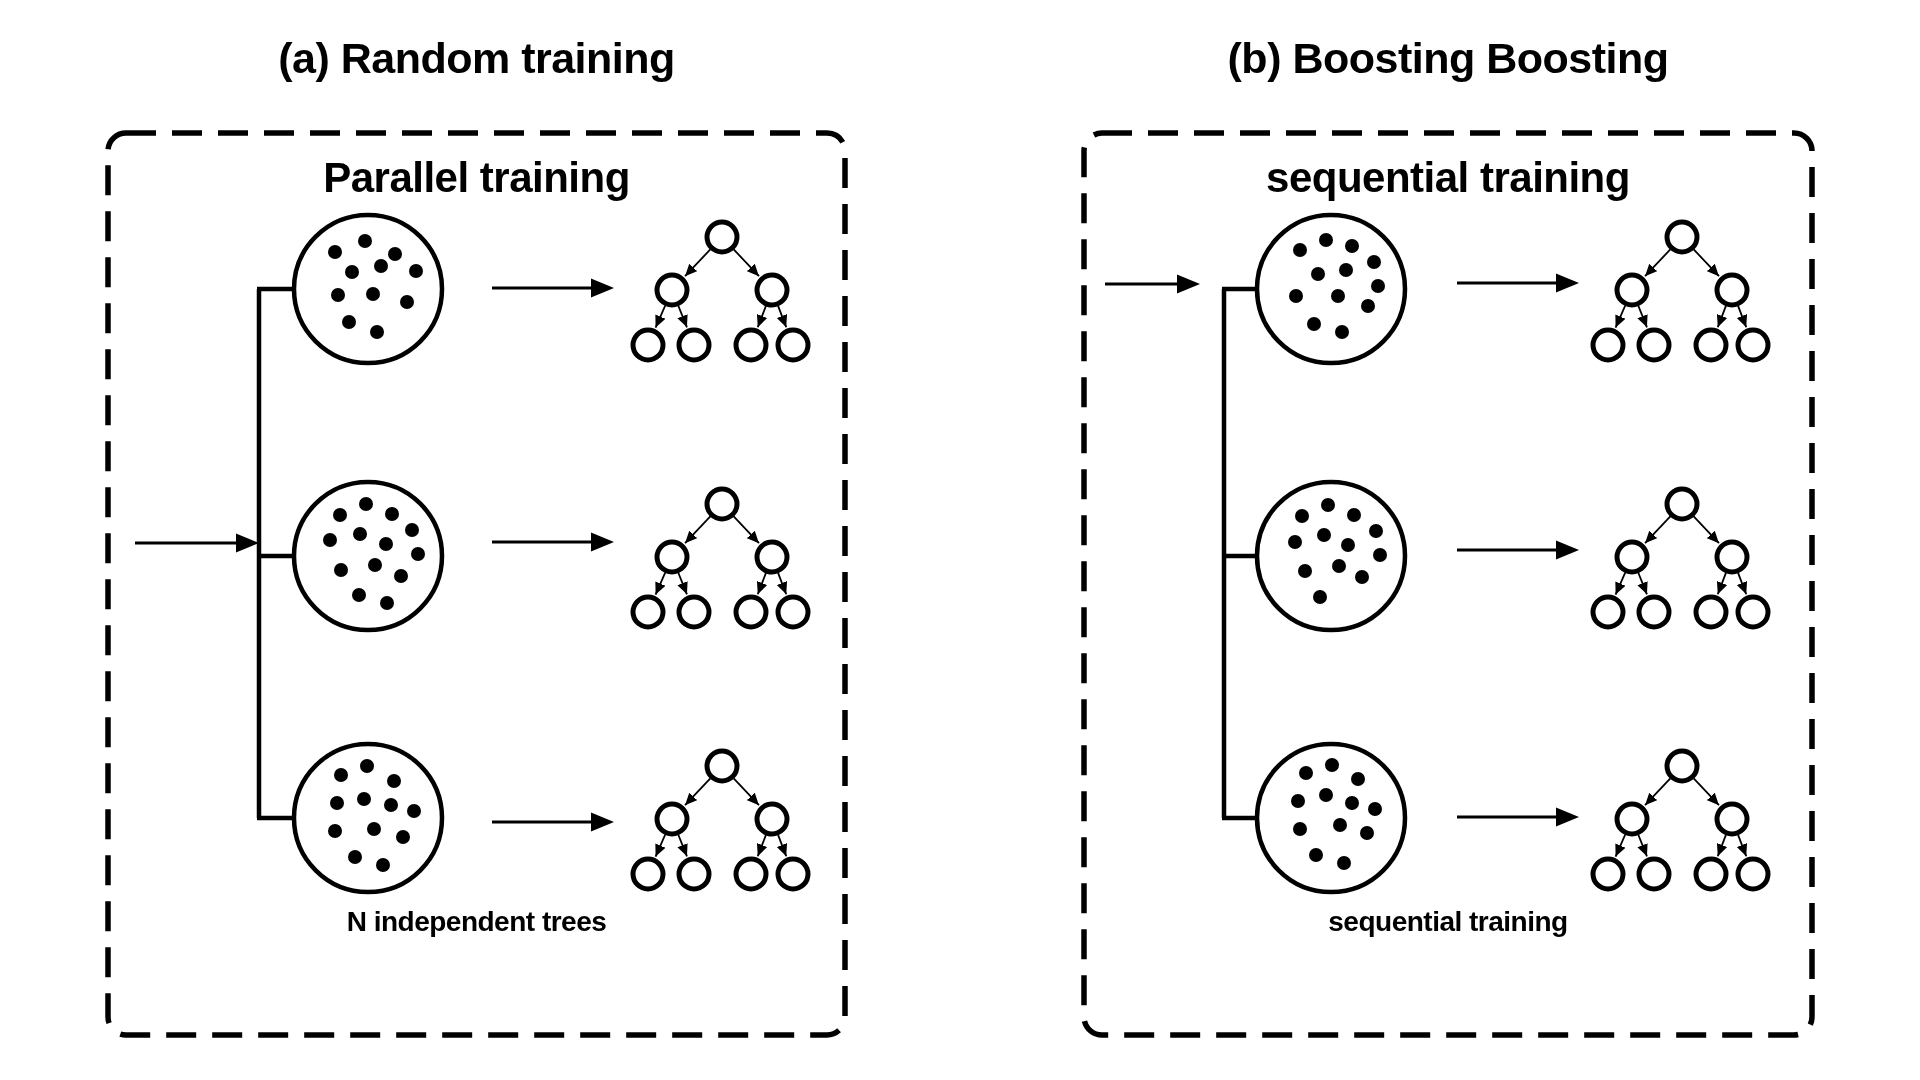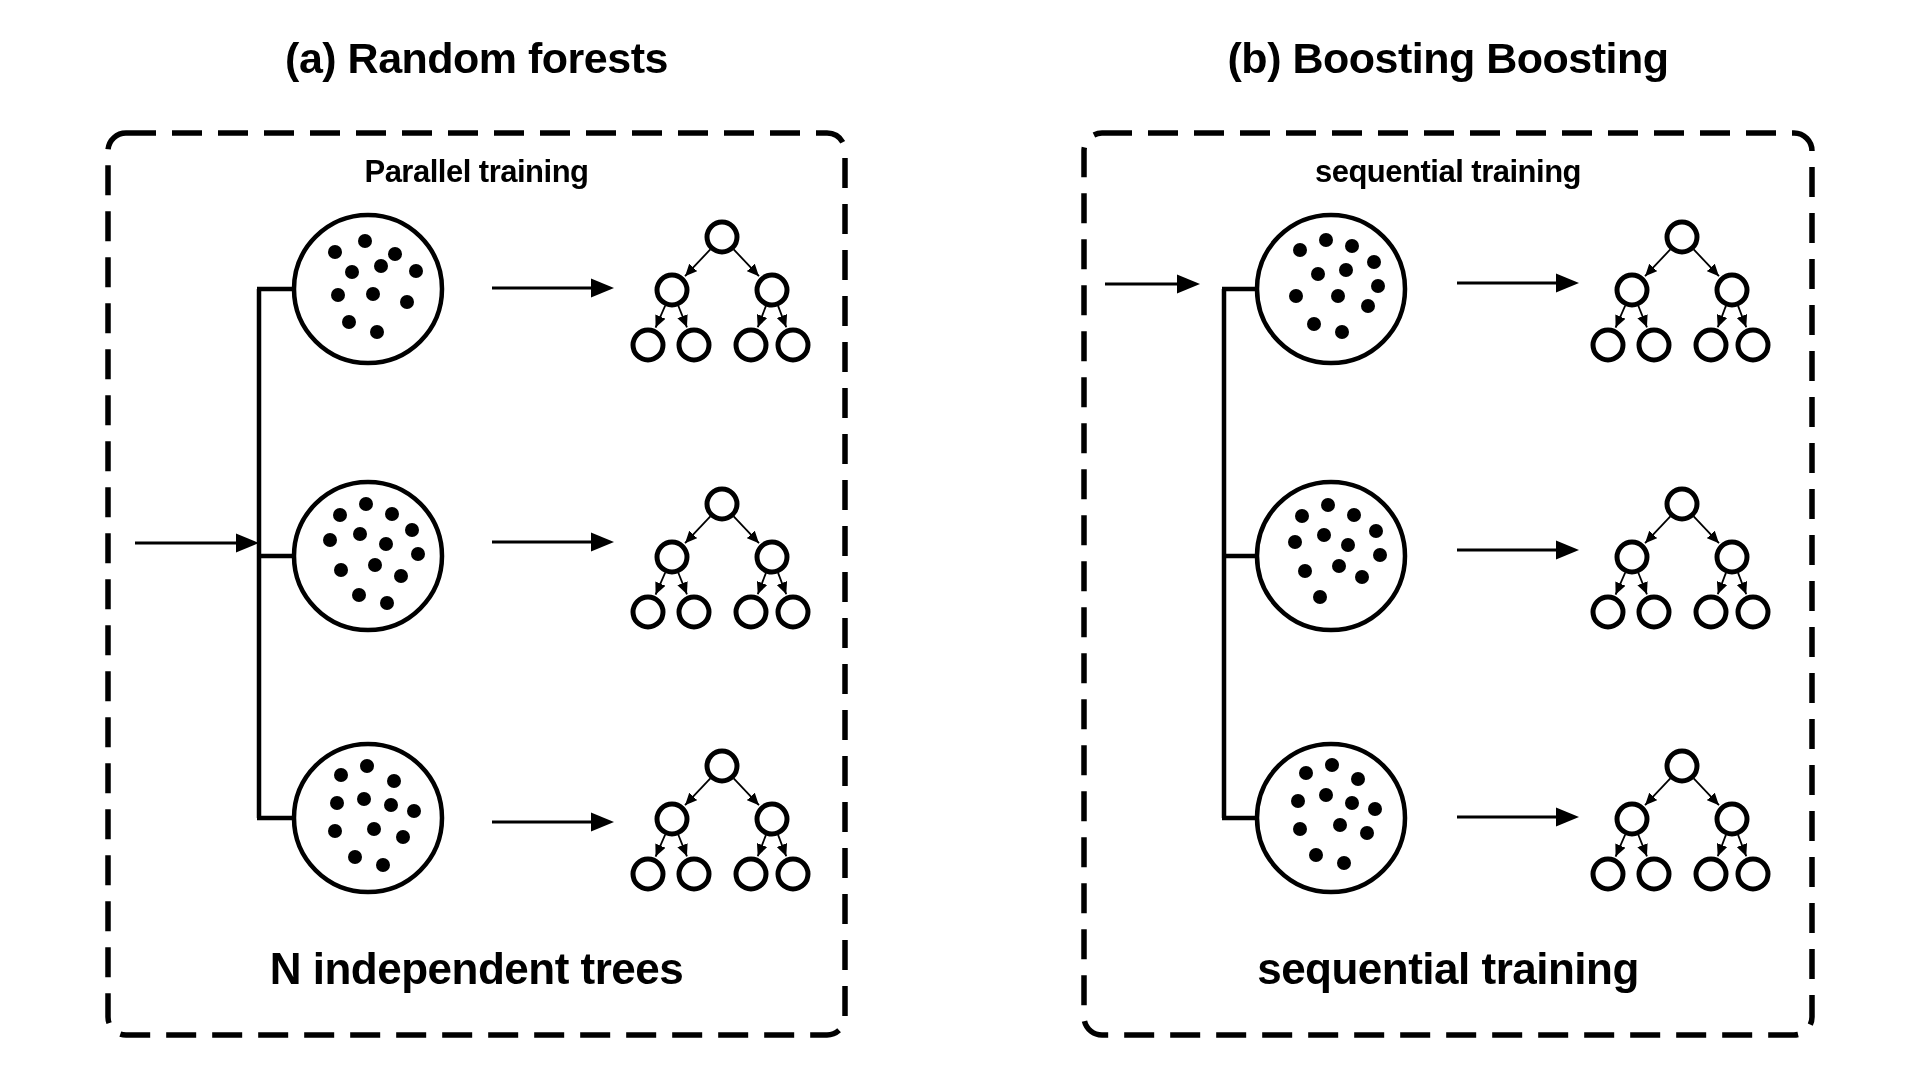--- a/index.html
+++ b/index.html
@@ -8,22 +8,22 @@
     overflow:hidden;font-family:"Liberation Sans",sans-serif;
   }
   .canvas > svg{position:absolute;left:0;top:0;}
   .txt{
     position:absolute;color:#000000;font-weight:700;text-align:center;
     white-space:nowrap;letter-spacing:-0.5px;line-height:1.15;
   }
   .col-a{left:108px;width:737px;}
   .col-b{left:1084px;width:728px;}
   .t-main{top:34px;font-size:43px;}
-  .t-sub{top:154px;font-size:31px;}
-  .t-bot{top:944px;font-size:44px;}
+  .t-sub{top:154px;font-size:42px;}
+  .t-bot{top:906px;font-size:28px;}
 </style>
 </head>
 <body>
 
 <div class="canvas">
   <svg id="diagram" width="1920" height="1080" viewBox="0 0 1920 1080">
       <defs>
         <marker id="ah" markerUnits="userSpaceOnUse" markerWidth="13" markerHeight="11" refX="12" refY="5.5" orient="auto">
           <path d="M0,0 L12,5.5 L0,11 Z" fill="#000000"></path>
         </marker>
@@ -221,21 +221,21 @@
           <circle cx="1632" cy="819" r="15" fill="#ffffff" stroke="#000000" stroke-width="5"></circle>
           <circle cx="1732" cy="819" r="15" fill="#ffffff" stroke="#000000" stroke-width="5"></circle>
           <circle cx="1608" cy="874" r="15" fill="#ffffff" stroke="#000000" stroke-width="5"></circle>
           <circle cx="1654" cy="874" r="15" fill="#ffffff" stroke="#000000" stroke-width="5"></circle>
           <circle cx="1711" cy="874" r="15" fill="#ffffff" stroke="#000000" stroke-width="5"></circle>
           <circle cx="1753" cy="874" r="15" fill="#ffffff" stroke="#000000" stroke-width="5"></circle>
         </g>
       </g>
     </svg>
 
-  <div class="txt t-main col-a">(a) Random forests</div>
+  <div class="txt t-main col-a">(a) Random training</div>
   <div class="txt t-main col-b">(b) Boosting Boosting</div>
 
   <div class="txt t-sub col-a">Parallel training</div>
   <div class="txt t-sub col-b">sequential training</div>
 
   <div class="txt t-bot col-a">N independent trees</div>
   <div class="txt t-bot col-b">sequential training</div>
 </div>
 
 </body></html>

